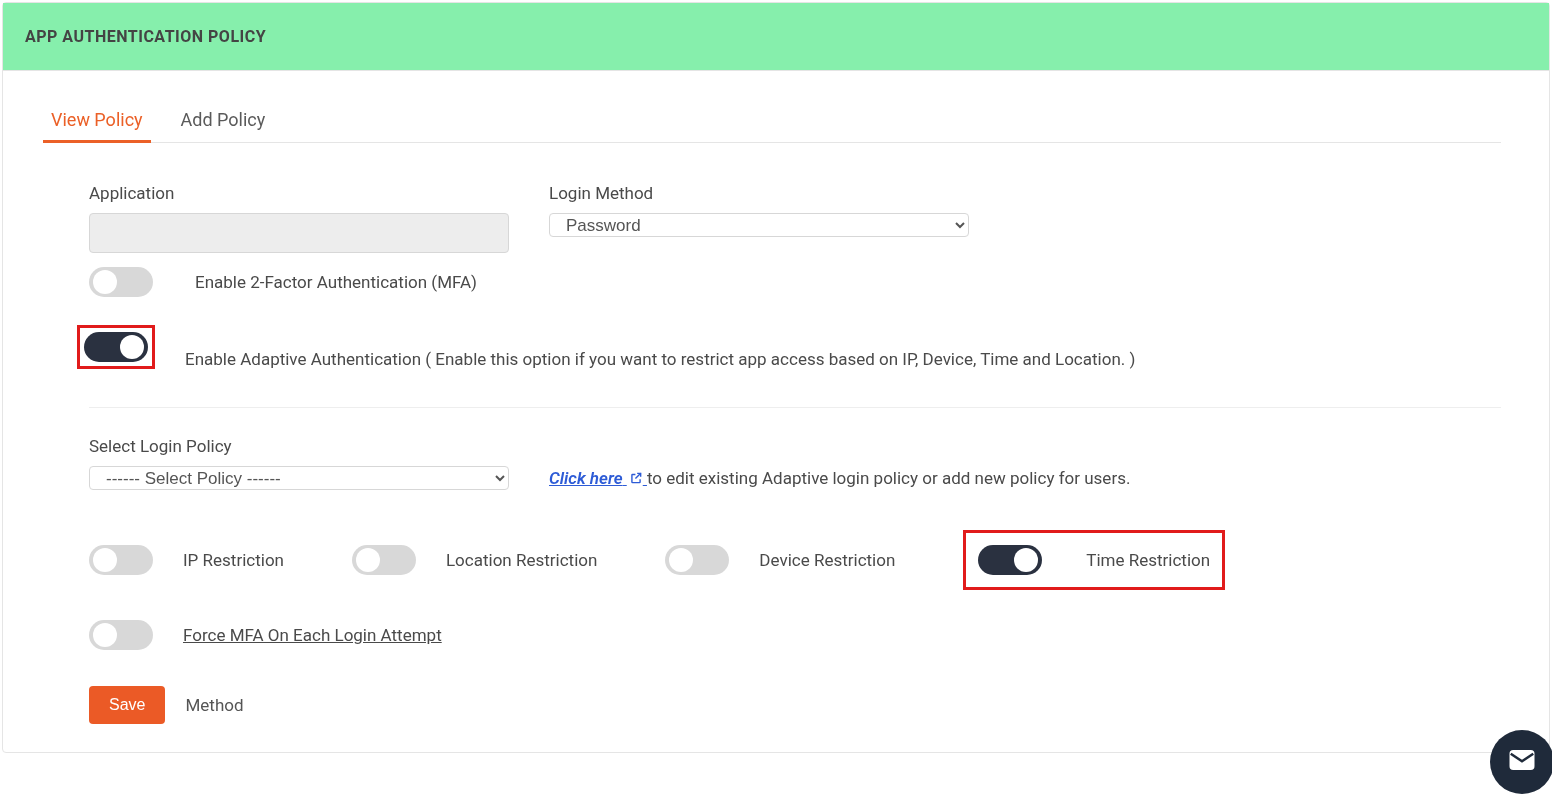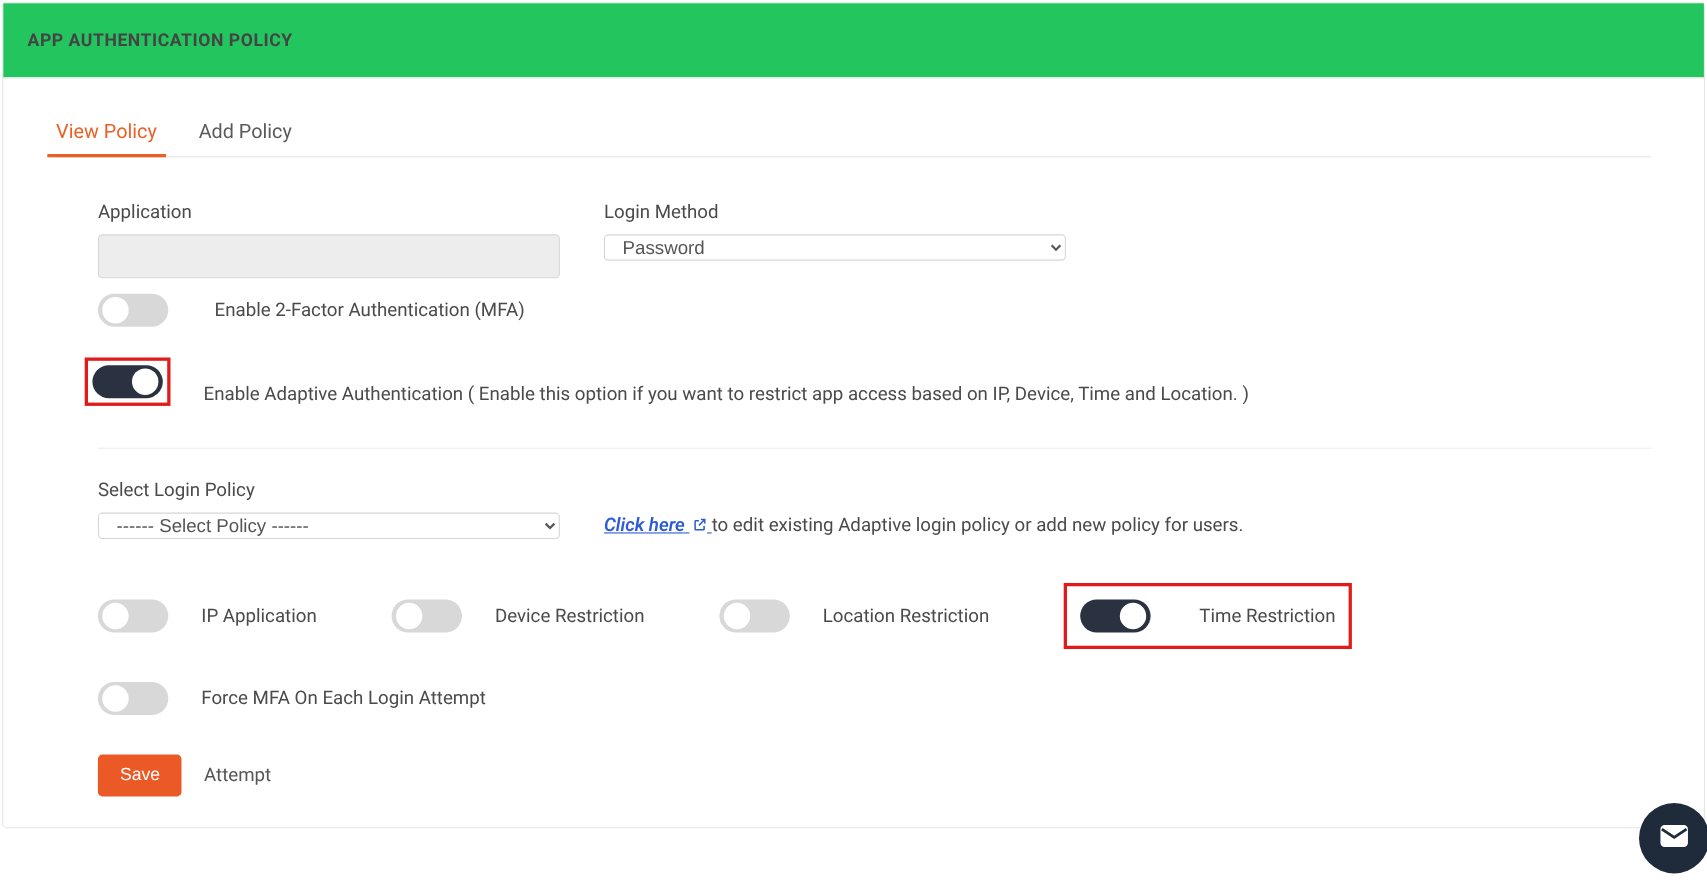--- a/index.html
+++ b/index.html
@@ -9,21 +9,21 @@
     color: #4a4a4a;
     font-size: 17px;
   }
   .card {
     border: 1px solid #e5e5e5;
     border-radius: 4px;
     margin: 2px;
     background: #fff;
   }
   .card-header {
-    background: #22c55e;
+    background: #86efac;
     border-bottom: 1px solid #e5e5e5;
     padding: 24px 22px;
     font-weight: 700;
     font-size: 16px;
     letter-spacing: 0.5px;
     color: #444;
   }
   .card-body {
     padding: 38px 48px 28px 48px;
   }
@@ -261,52 +261,52 @@
           </a>
           <span> to edit existing Adaptive login policy or add new policy for users.</span>
         </div>
       </div>
 
       <div class="restrict-row">
         <div class="restrict-item">
           <div class="toggle off">
               <div class="knob"></div>
             </div>
-          <span class="toggle-label">IP Application</span>
+          <span class="toggle-label">IP Restriction</span>
         </div>
         <div class="restrict-item">
           <div class="toggle off">
               <div class="knob"></div>
             </div>
-          <span class="toggle-label">Device Restriction</span>
+          <span class="toggle-label">Location Restriction</span>
         </div>
         <div class="restrict-item">
           <div class="toggle off">
               <div class="knob"></div>
             </div>
-          <span class="toggle-label">Location Restriction</span>
+          <span class="toggle-label">Device Restriction</span>
         </div>
         <span class="highlight-box" style="padding:12px 12px;gap:44px;">
           <div class="toggle on">
               <div class="knob"></div>
             </div>
           <span class="toggle-label">Time Restriction</span>
         </span>
       </div>
 
-      <div class="restrict-item" style="margin-bottom:10px;">
+      <div class="restrict-item" style="margin-bottom:10px;text-decoration:underline;">
         <div class="toggle off">
             <div class="knob"></div>
           </div>
         <span class="toggle-label">Force MFA On Each Login Attempt</span>
       </div>
 
       <div class="btn-row">
         <button class="btn-save">Save</button>
-        <span class="btn-cancel">Attempt</span>
+        <span class="btn-cancel">Method</span>
       </div>
 
     </div>
   </div>
 </div>
 
 <div class="fab">
   <span>
     <svg width="30" height="30" viewBox="0 0 24 24" fill="none" stroke="#fff" stroke-width="2">
       <rect x="3" y="5" width="18" height="14" rx="2" fill="#fff" stroke="#fff"></rect>

